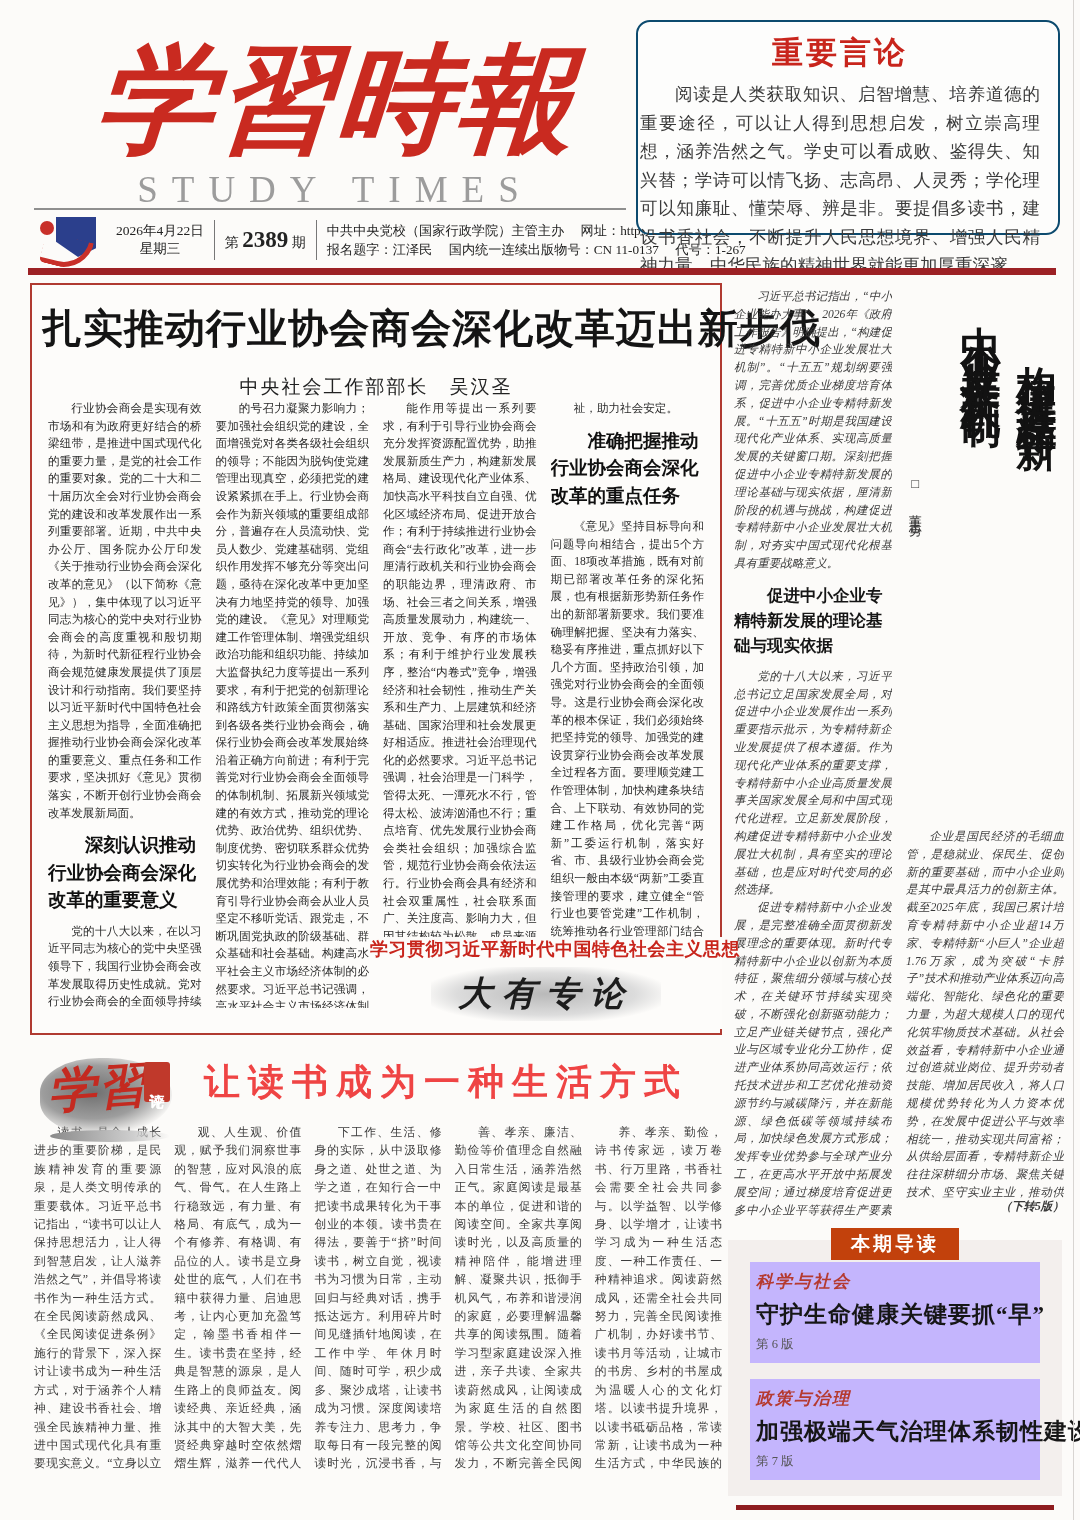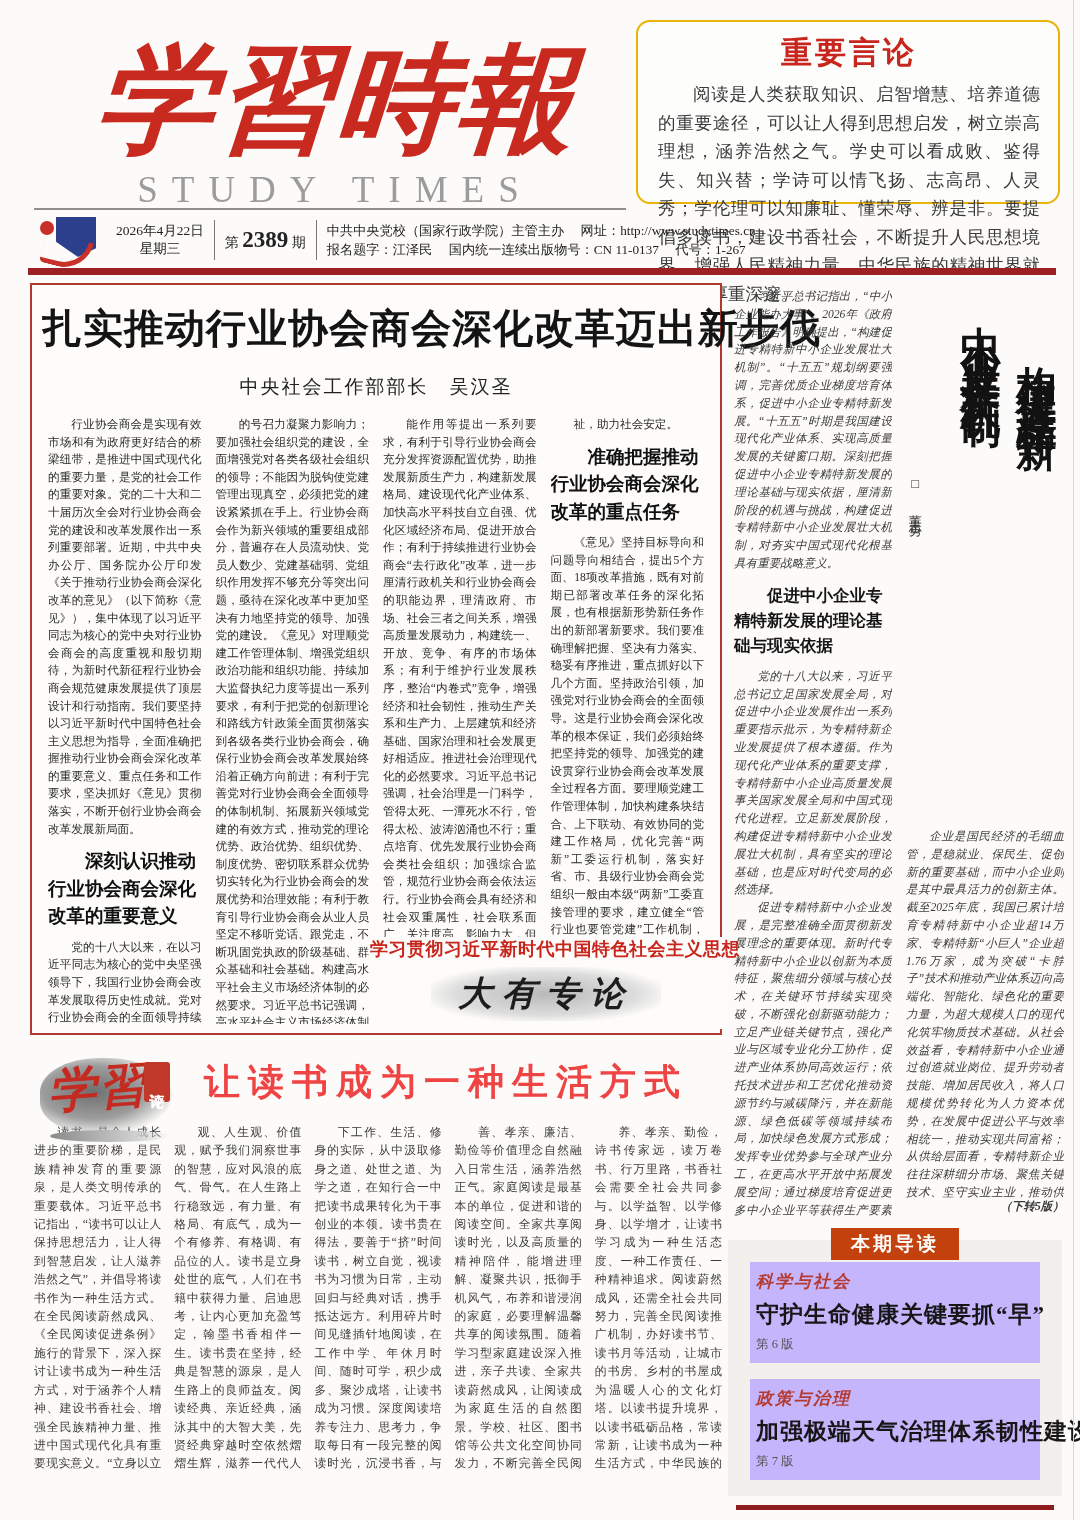--- a/index.html
+++ b/index.html
@@ -20,34 +20,34 @@
   .logo-red1{position:absolute;left:0;top:6px;width:14px;height:14px;border-radius:50%;background:#c8302a;}
   .logo-red2{position:absolute;left:2px;top:22px;width:44px;height:26px;border:5px solid #c8302a;
     border-top:none;border-left:none;border-radius:0 0 40px 6px;transform:rotate(14deg);}
   .date-block{flex:0 0 auto;text-align:center;font-size:13.5px;line-height:18px;color:#222;padding:0 10px;}
   .vdiv{flex:0 0 auto;width:1px;height:40px;background:#777;}
   .issue-block{flex:0 0 auto;padding:0 10px;font-size:14px;color:#222;white-space:nowrap;}
   .issue-no{font-size:23px;font-weight:bold;}
   .pub-block{flex:1 1 auto;padding-left:10px;font-size:13.2px;line-height:19px;color:#1e1e1e;white-space:nowrap;}
 
   
-  .quote-box{position:absolute;left:636px;top:20px;width:424px;height:184px;border:2px solid #eab308;
-    border-radius:14px;background:#fdfdfc;padding:10px 18px 0 20px;box-sizing:border-box;}
+  .quote-box{position:absolute;left:636px;top:20px;width:424px;height:215px;border:2px solid #0c4a6e;
+    border-radius:14px;background:#fdfdfc;padding:10px 18px 0 2px;box-sizing:border-box;}
   .quote-title{text-align:center;color:#c8251c;font-size:31px;font-weight:bold;letter-spacing:3px;}
   .quote-body{margin-top:6px;font-size:17.5px;line-height:28.5px;color:#3a3a3a;text-align:justify;text-indent:2em;}
 
   .top-rule{position:absolute;left:28px;top:268px;width:1028px;height:7px;background:#9c2125;}
 
   
   .main-box{position:absolute;left:30px;top:283px;width:692px;height:752px;border:2px solid #b03a31;
     box-sizing:border-box;background:#fdfcfa;}
   .main-headline{margin:16px 10px 0 10px;text-align:center;font-size:40px;font-weight:bold;color:#141414;
     letter-spacing:1px;white-space:nowrap;}
   .main-byline{margin-top:18px;text-align:center;font-size:19px;color:#222;letter-spacing:2px;}
-  .cols{display:flex;gap:14px;margin:16px 16px 0 16px;height:608px;overflow:hidden;}
+  .cols{display:flex;gap:14px;margin:0 16px 0 16px;height:608px;overflow:hidden;}
   .col{flex:1 1 0;display:flex;flex-direction:column;overflow:hidden;
     font-size:11.6px;line-height:17.6px;text-align:justify;color:#2b2b2b;}
   .col p{margin:0;text-indent:2em;}
   .clip{flex:1 1 auto;overflow:hidden;}
   .subhead{font-family:"Liberation Sans","DejaVu Sans",sans-serif;font-weight:bold;
     font-size:18.5px;line-height:27.5px;color:#101010;text-indent:2em;margin:9px 0;text-align:left;}
   .jump{flex:0 0 auto;text-align:right;font-weight:bold;font-size:11.6px;margin:2px 0 0 0;}
   .jump3{margin-bottom:96px;}
   .banner{position:absolute;left:338px;bottom:4px;width:352px;height:92px;background:#fdfcfa;z-index:5;}
   .banner-line{color:#c8251c;font-size:18px;font-weight:bold;white-space:nowrap;letter-spacing:0.5px;

